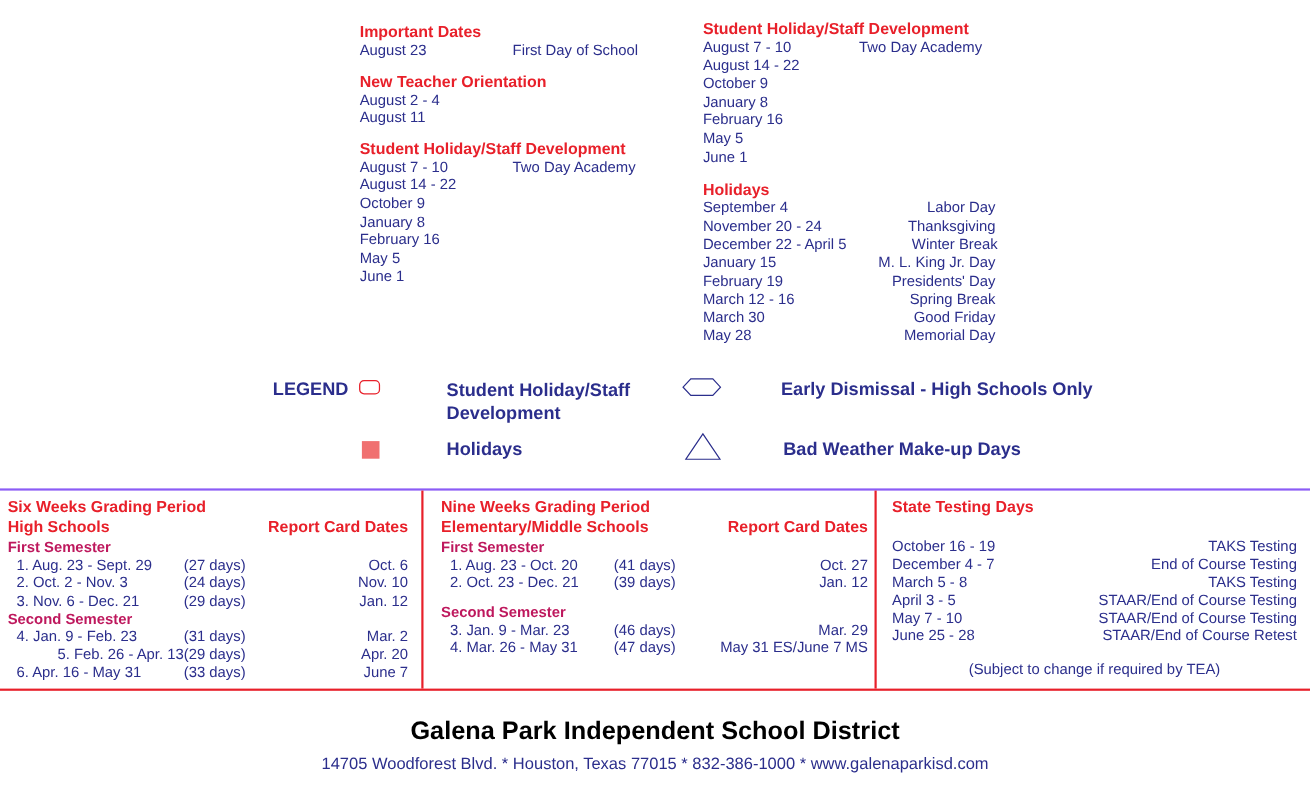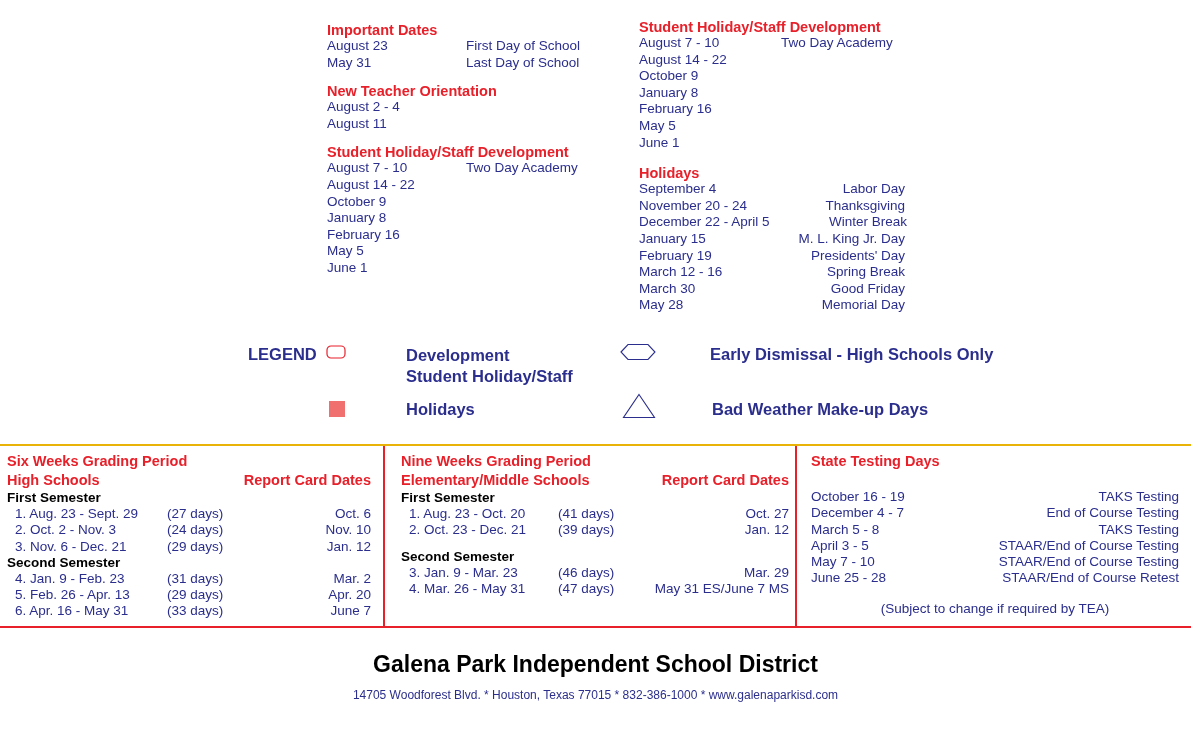--- a/index.html
+++ b/index.html
@@ -18,48 +18,44 @@
   .c1 .d { width: 139px; }
   .c2 .d { width: 142px; }
   .hol .row { justify-content: space-between; width: 266px; }
 
   
   #legend { position: absolute; left: 0; top: 0; width: 1191px; height: 0; }
   .lg { position: absolute; font-weight: bold; font-size: 16.5px; line-height: 21px; color: #2b2e8c; margin-left: 46px; }
 
   
   #gradebox { position: absolute; left: 0; top: 444px; width: 1191px; height: 184px;
-              border-top: 2px solid #eab308; border-bottom: 2px solid #e8202a; }
+              border-top: 2px solid #8b5cf6; border-bottom: 2px solid #e8202a; }
   .vline { position: absolute; top: 0; bottom: 0; width: 2px; background: #e8202a; }
   .panel { position: absolute; top: 6px; }
   .ph { font-weight: bold; font-size: 14.5px; line-height: 19px; color: #e8202a; }
   .ph-row { display: flex; justify-content: space-between; }
-  .sem { font-weight: bold; font-size: 13.5px; line-height: 16px; color: #000000; }
+  .sem { font-weight: bold; font-size: 13.5px; line-height: 16px; color: #be185d; }
   .gr { display: flex; font-size: 13.5px; line-height: 16.3px; }
   .gr .p { padding-left: 8px; }
   .gr .r { margin-left: auto; text-align: right; }
 
   #footer-title { position: absolute; left: 0; width: 1191px; top: 651px; text-align: center;
                   font-weight: bold; font-size: 23px; line-height: 26px; color: #000000; }
   #footer-addr { position: absolute; left: 0; width: 1191px; top: 685px; text-align: center;
-                 font-size: 12px; line-height: 20px; color: #2b2e8c; }
+                 font-size: 15px; line-height: 20px; color: #2b2e8c; }
 </style>
 </head>
 <body>
 
 <div id="col1" class="c1">
   <div class="section">
     <div class="hdr">Important Dates</div>
     <div class="row txt">
       <span class="d">August 23</span>
       <span>First Day of School</span>
-    </div>
-    <div class="row txt">
-      <span class="d">May 31</span>
-      <span>Last Day of School</span>
     </div>
   </div>
 
   <div class="section">
     <div class="hdr">New Teacher Orientation</div>
     <div class="txt">August 2 - 4</div>
     <div class="txt">August 11</div>
   </div>
 
   <div class="section">
@@ -131,22 +127,22 @@
 
 <div id="legend">
   <div class="lg" style="left:202px; top:344px;">LEGEND</div>
 
   <span style="position:absolute; left:326px; top:345px;">
     <svg width="20" height="14" viewBox="0 0 20 14">
         <rect x="1" y="1" width="18" height="12" rx="4" ry="4" fill="none" stroke="#e8202a" stroke-width="1.2"></rect>
       </svg>
   </span>
   <div class="lg" style="left:360px; top:345px;">
+    <div>Student Holiday/Staff</div>
     <div>Development</div>
-    <div>Student Holiday/Staff</div>
   </div>
 
   <span style="position:absolute; left:329px; top:401px; width:16px; height:16px; background:#f07070;"></span>
   <div class="lg" style="left:360px; top:399px;">Holidays</div>
 
   <span style="position:absolute; left:620px; top:343px;">
     <svg width="36" height="18" viewBox="0 0 36 18">
         <polygon points="1,9 8,1.5 28,1.5 35,9 28,16.5 8,16.5" fill="none" stroke="#2b2e8c" stroke-width="1.1"></polygon>
       </svg>
   </span>
@@ -186,21 +182,21 @@
         <span>(29 days)</span>
         <span class="r">Jan. 12</span>
       </div>
     <div class="sem">Second Semester</div>
     <div class="gr">
         <span class="p" style="width:160px;">4. Jan. 9 - Feb. 23</span>
         <span>(31 days)</span>
         <span class="r">Mar. 2</span>
       </div>
     <div class="gr">
-        <span class="p" style="width:160px;">5. Feb. 26 - Apr. 13</span>
+        <span class="p" style="width:160px;text-align:right;">5. Feb. 26 - Apr. 13</span>
         <span>(29 days)</span>
         <span class="r">Apr. 20</span>
       </div>
     <div class="gr">
         <span class="p" style="width:160px;">6. Apr. 16 - May 31</span>
         <span>(33 days)</span>
         <span class="r">June 7</span>
       </div>
   </div>
 

